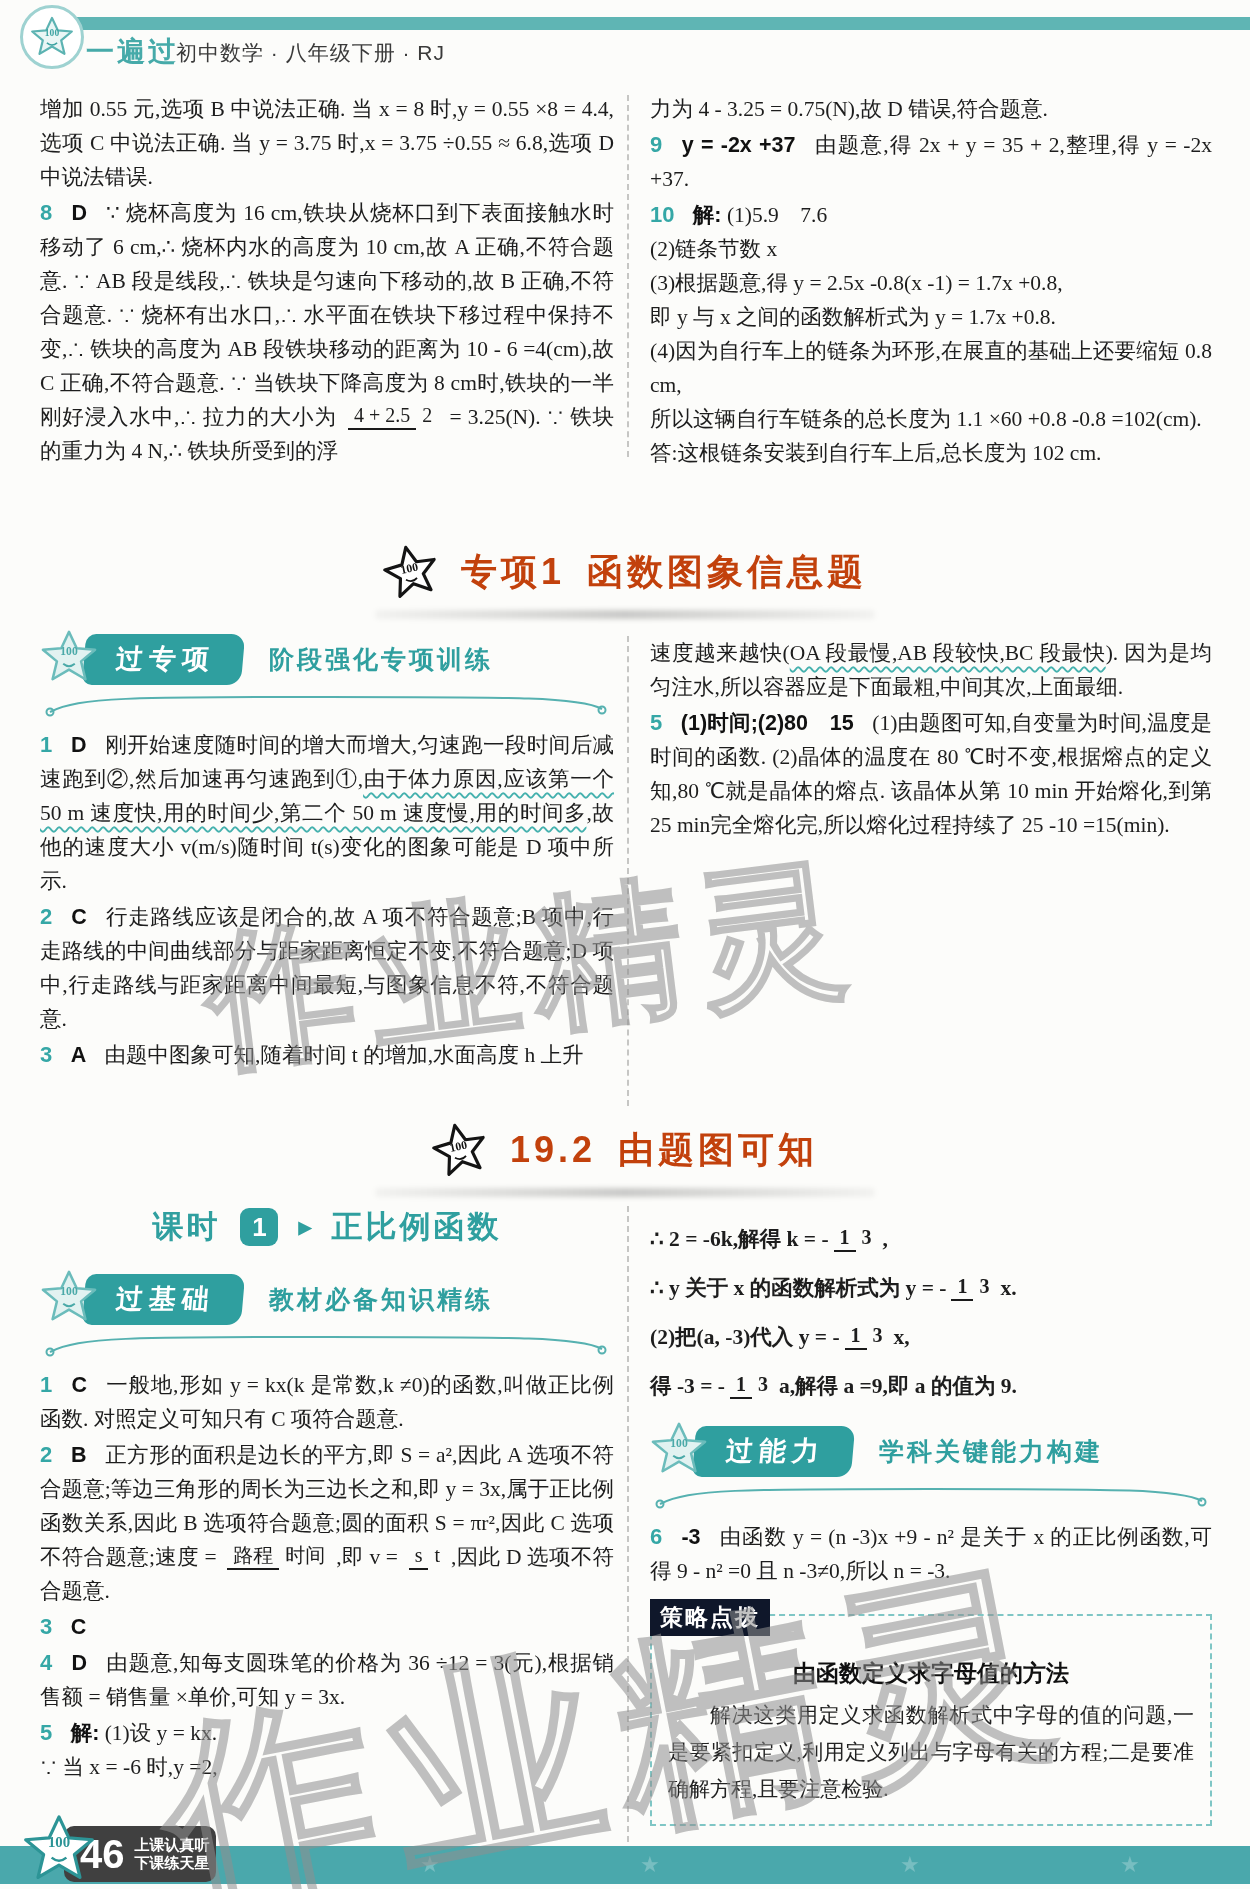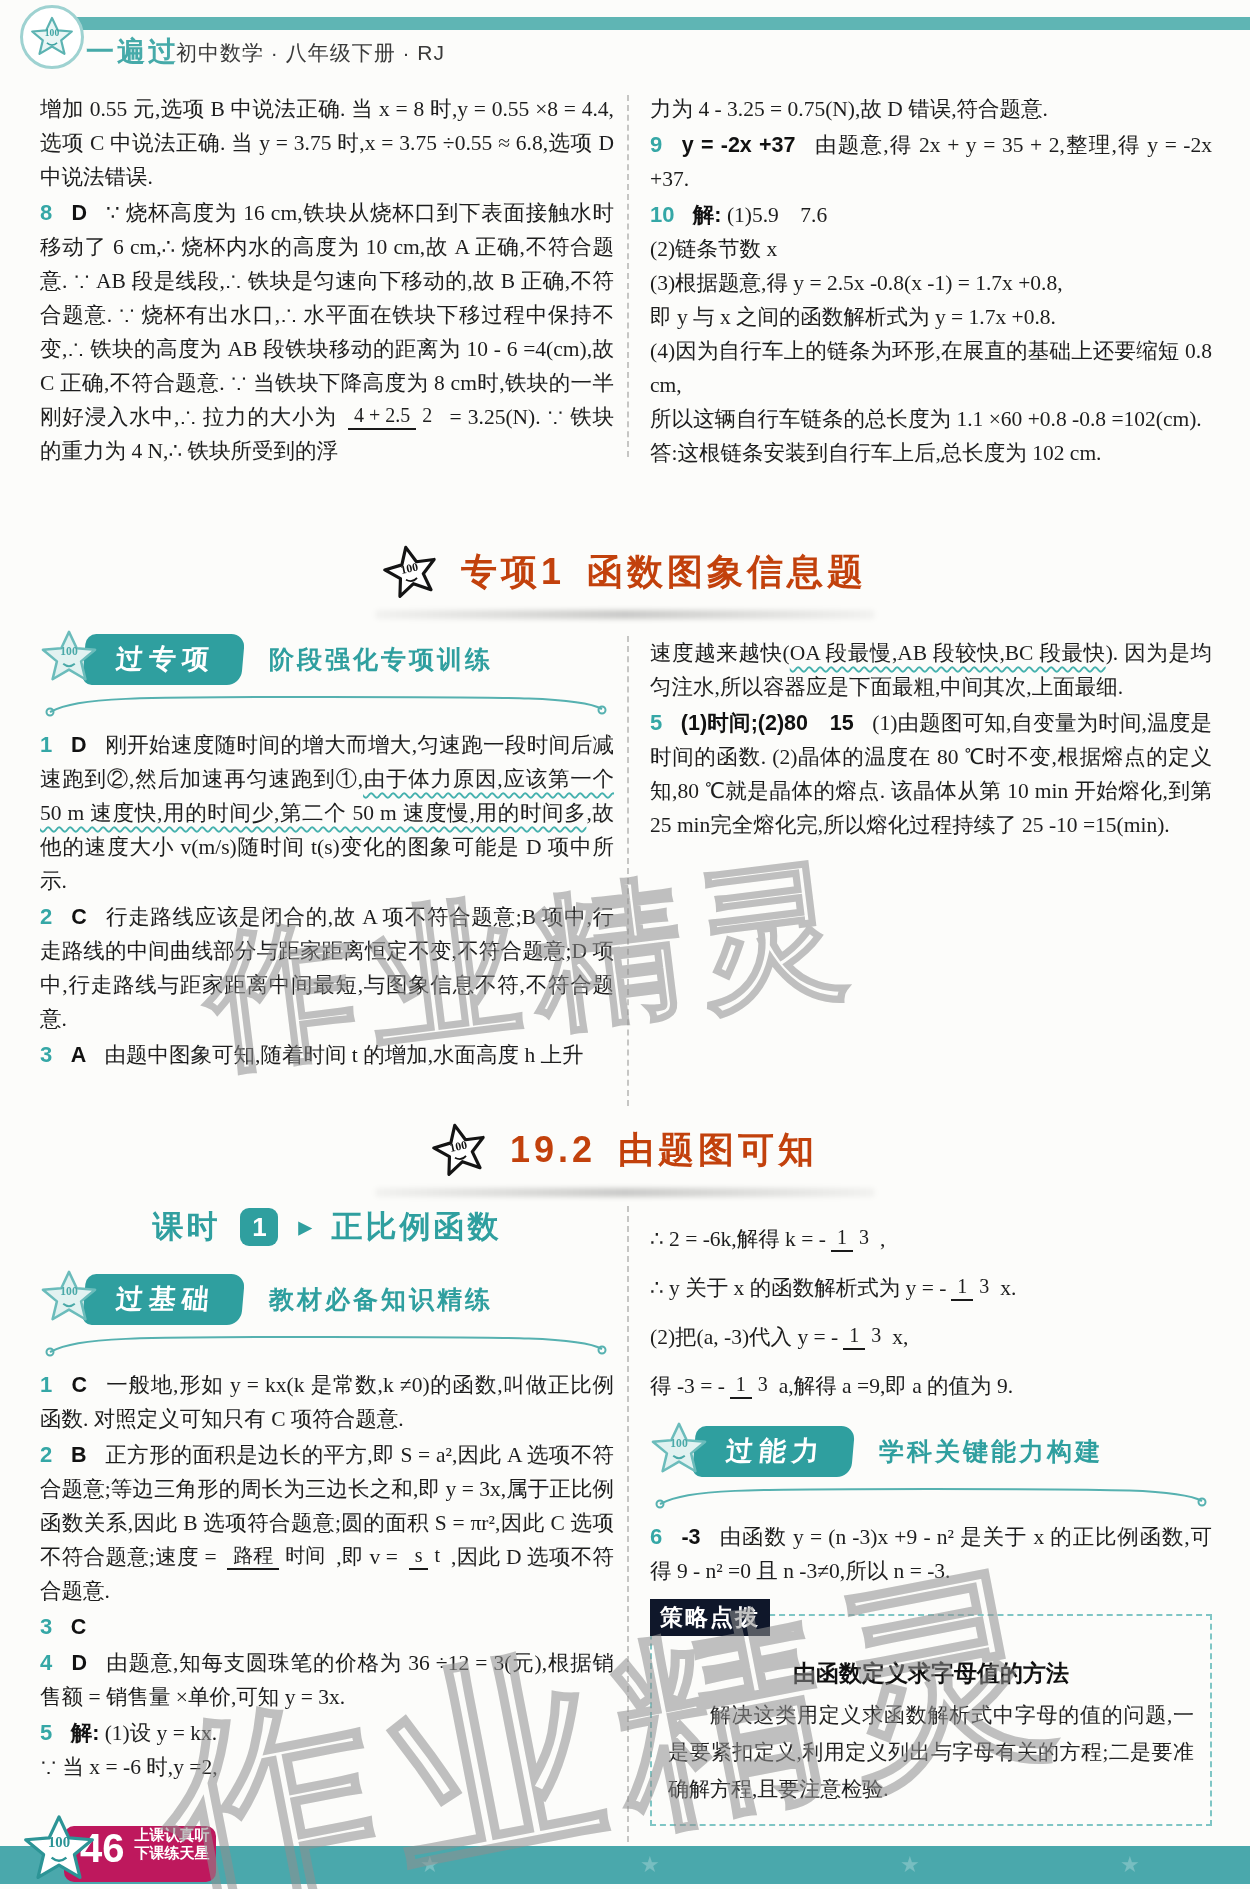--- a/index.html
+++ b/index.html
@@ -22,21 +22,21 @@
   .item { margin-top:2px; }
   .inum { font-family:"Liberation Sans", sans-serif; color:#35a7a6; font-weight:bold; font-size:22px; margin-right:13px; }
   .ans  { font-family:"Liberation Sans", sans-serif; font-weight:bold; color:#111; margin-right:13px; }
   .blab { font-family:"Liberation Sans", sans-serif; font-weight:bold; color:#111; }
   .wavy { text-decoration:underline wavy #45b1ae 2px; text-underline-offset:6px; text-decoration-skip-ink:none; }
 
   .frac { display:inline-flex; flex-direction:row; vertical-align:middle; text-align:center;
           line-height:1.3; font-size:20px; margin:0 5px; position:relative; top:-3px; }
   .frac .fn { border-bottom:2px solid #1a1a1a; padding:0 6px; }
   .frac .fd { padding:0 6px; }
-  .mline { display:block; margin:9px 0; font-size:21.5px; line-height:40px; }
+  .mline { display:block; margin:9px 0; font-size:21.5px; line-height:40px;font-weight:bold; }
 
   
   .sec { position:absolute; left:0; width:1250px; text-align:center; }
   .sec-inner { display:inline-flex; align-items:center; gap:22px; }
   .sec-label, .sec-title { font-family:Liberation Sans, sans-serif; font-weight:bold; font-size:36px;
                            color:#c2410c; letter-spacing:4px; }
   .sec-shadow { width:500px; height:9px; margin:6px auto 0;
                 background:linear-gradient(90deg, rgba(0,0,0,0.04), rgba(0,0,0,0.20), rgba(0,0,0,0.04));
                 filter:blur(2.5px); border-radius:4px; }
 
@@ -63,22 +63,22 @@
   .strategy-label { position:absolute; top:-17px; left:-2px; background:#0f172a; color:#ffffff;
                     font-family:"Liberation Sans", sans-serif; font-weight:bold; font-size:23px;
                     letter-spacing:2px; padding:3px 10px; }
   .strategy-title { text-align:center; font-family:"Liberation Sans", sans-serif; font-weight:bold;
                     font-size:23px; color:#101010; margin:14px 0 8px; }
   .strategy-body { font-size:21px; line-height:37px; text-indent:2em; text-align:justify; margin:0; color:#222; }
 
   
   .foot-band { position:absolute; left:0; top:1846px; width:1250px; height:38px; background:#4aa8ac; }
   .foot-band .deco { position:absolute; color:rgba(255,255,255,0.25); font-size:22px; top:6px; }
-  .page-badge { position:absolute; left:64px; top:1826px; width:152px; height:56px; background:#be185d;
-                border-radius:10px; display:flex; z-index:2; }
+  .page-badge { position:absolute; left:64px; top:1826px; width:152px; height:56px; background:#404040;
+                border-radius:10px; display:flex; align-items:center; z-index:2; }
   .page-num { color:#fff; font-family:"Liberation Sans", sans-serif; font-weight:bold; font-size:40px;
               margin:0 10px 0 16px; }
   .slogans { color:#fff; font-family:"Liberation Sans", sans-serif; font-size:15px; line-height:18px; font-weight:bold; }
   .foot-star { position:absolute; left:22px; top:1812px; z-index:3; }
 
   
   .wm { position:absolute; font-family:"Liberation Sans", sans-serif; font-weight:bold; color:transparent;
         -webkit-text-stroke:2.5px #8f8f8f; opacity:0.55; pointer-events:none; white-space:nowrap; z-index:5; }
   .wm1 { left:205px; top:865px; font-size:150px; letter-spacing:14px; transform:rotate(-7deg); }
   .wm2 { left:160px; top:1600px; font-size:210px; letter-spacing:18px; transform:rotate(-11deg); }

